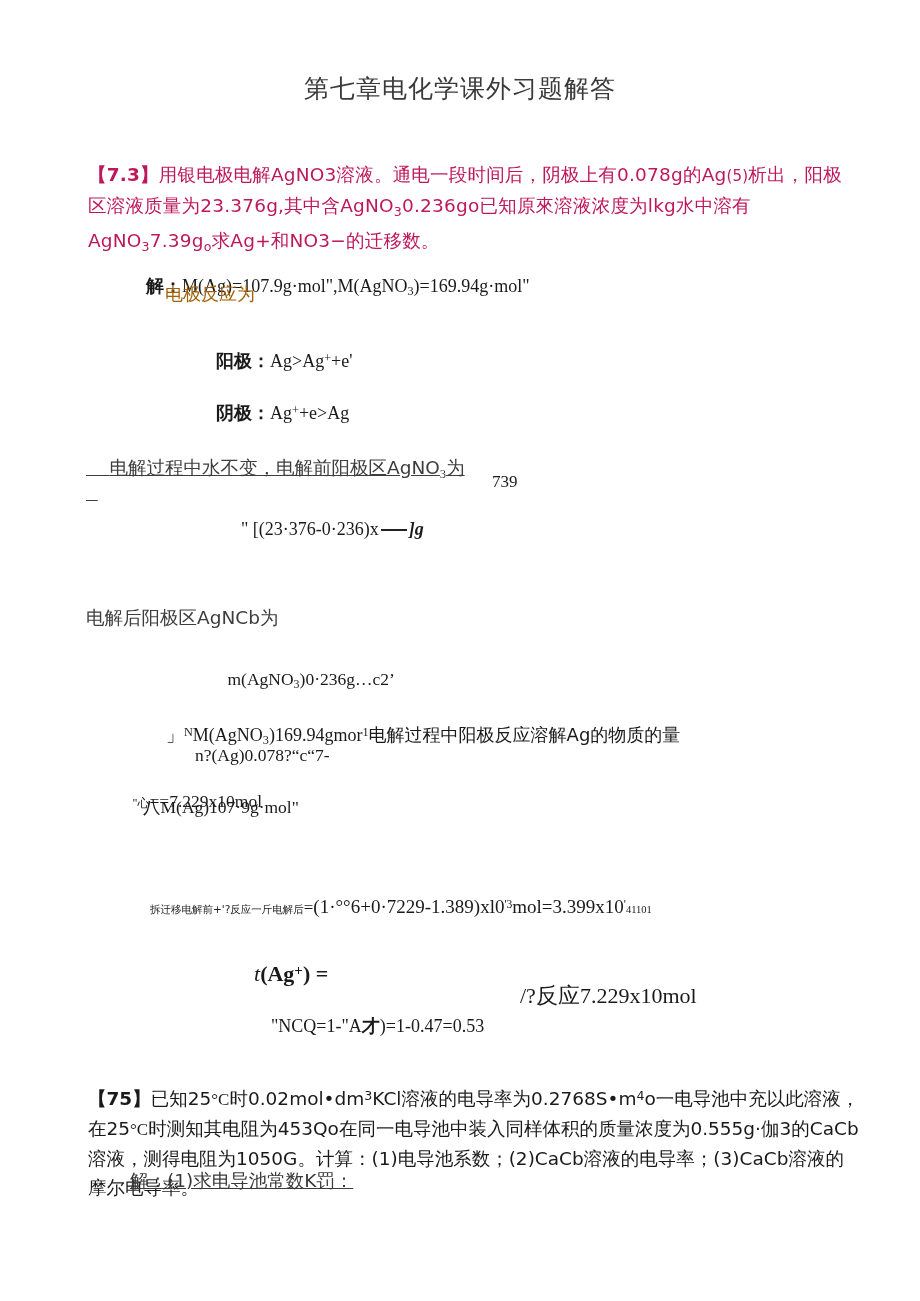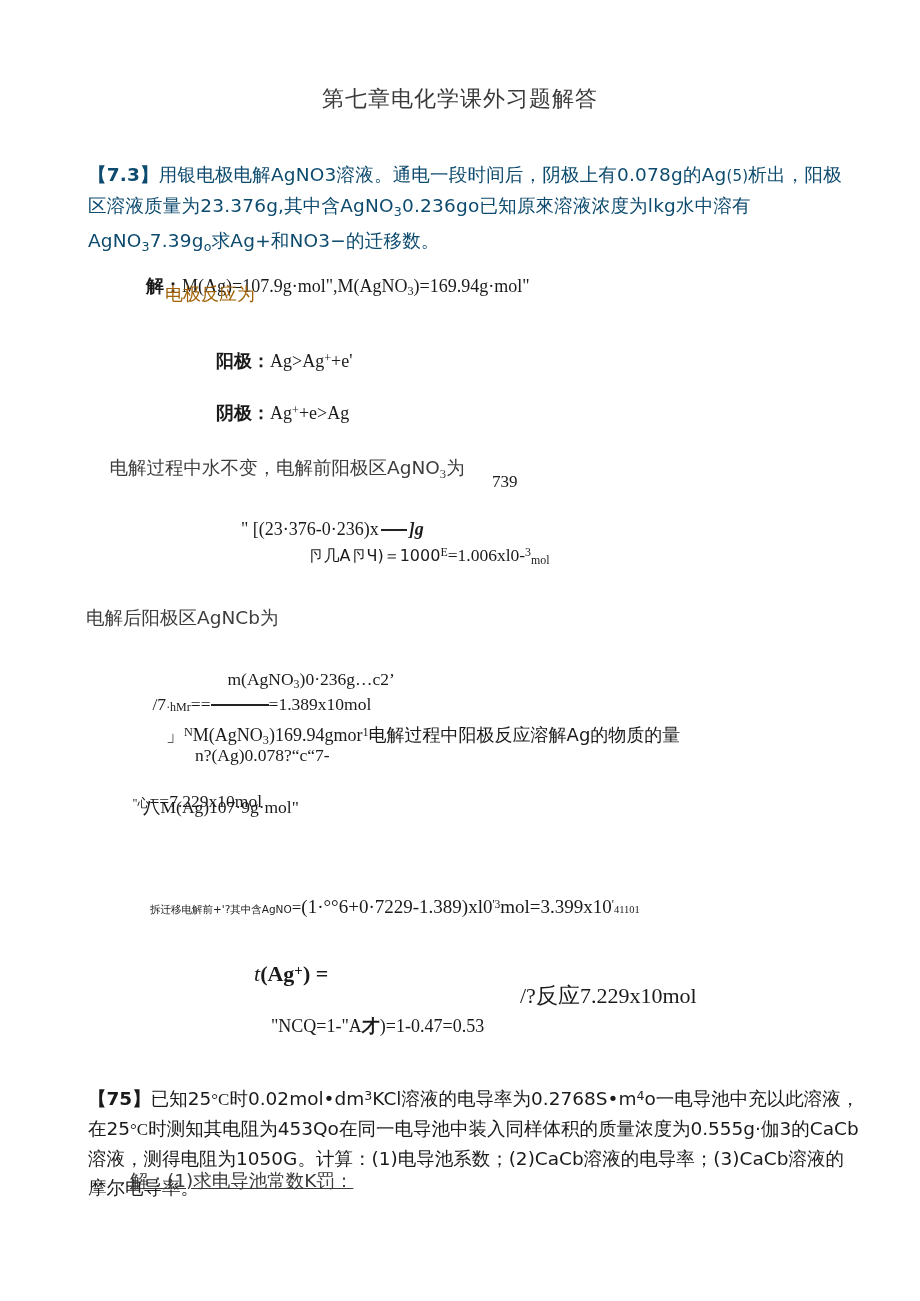--- a/index.html
+++ b/index.html
@@ -24,50 +24,50 @@
   
   .abs { position: absolute; white-space: pre; }
   .serif { font-family: "Liberation Serif", "DejaVu Serif", serif; }
   .cn    { font-family: "DejaVu Sans", "Liberation Sans", sans-serif; }
 
   sub { font-size: 0.68em; vertical-align: -0.28em; }
   sup { font-size: 0.68em; vertical-align: 0.42em; }
 
   
   #doc-title {
-    top: 84px;
+    top: 72px;
     left: 0;
     width: 920px;
     text-align: center;
-    font-size: 22px;
+    font-size: 25px;
     letter-spacing: 1px;
     color: #3a3a3a;
     font-weight: 400;
   }
 
   
   .para {
     font-size: 18.5px;
     line-height: 29px;
-    color: #0c4a6e;
+    color: #be185d;
     letter-spacing: 0.2px;
   }
 
   #prob-73 { top: 160px; left: 88px; width: 768px; white-space: normal; }
   #prob-73 .lead { font-weight: 600; }
 
   #sol-73-line1 { top: 253px; left: 128px; font-size: 18px; }
   #sol-73-line1 .jie { font-weight: 700; font-family: "DejaVu Sans", sans-serif; font-size: 18px; }
   #sol-73-line2 { top: 282px; left: 165px; font-size: 18px; color: #a16207; }
 
   #anode-rxn  { top: 328px; left: 198px; font-size: 18px; }
   #cathode-rxn{ top: 380px; left: 198px; font-size: 18px; }
   .rxn-label { font-weight: 700; font-family: "DejaVu Sans", sans-serif; }
 
-  #note-water { top: 434px; left: 86px; font-size: 18.5px; color: #3d3d3d; }
+  #note-water { top: 434px; left: 86px; font-size: 18.5px; color: #3d3d3d; text-decoration: underline; }
 
   
   #f1-739   { top: 472px; left: 492px; font-size: 17px; }
   #f1-main  { top: 498px; left: 223px; font-size: 18px; }
   #f1-main .ital { font-style: italic; font-weight: 700; }
   #f1-sub   { top: 524px; left: 290px; font-size: 17.5px; }
   #f1-denom { top: 550px; left: 185px; font-size: 17.5px; }
   #f1-denom .mital { font-style: italic; font-weight: 700; }
   .hrule-sm {
     display: inline-block;
@@ -148,50 +148,44 @@
   <div class="abs cn" id="note-water">
     <span>电解过程中水不变，电解前阳极区AgNO</span><sub style="font-family:'Liberation Serif',serif">3</sub><span>为</span>
   </div>
 
   <div class="abs serif" id="f1-739">739</div>
 
   <div class="abs serif" id="f1-main">
     <span>" [(23·376-0·236)x</span><span class="hrule-sm"></span><span class="ital">]g</span>
   </div>
 
-  <div class="abs serif" id="f1-sub">
-    <span class="cn" style="font-size:16px">卪几A卪Ч)＝1000</span><sup>E</sup><span>=1.006xl0-</span><sup>3</sup><sub>mol</sub>
-  </div>
 
 
   <div class="abs cn" id="after-elec">电解后阳极区AgNCb为</div>
 
   <div class="abs serif" id="f2-num">
     <span>m(AgNO</span><sub>3</sub><span>)0·236g…c2’</span>
   </div>
 
-  <div class="abs serif" id="f2-main">
-    <span>/7</span><span class="tiny">·hMr</span><span>==</span><span class="hrule-md"></span><span>=1.389x10mol</span>
-  </div>
 
   <div class="abs serif" id="f2-tail">
     <span>」</span><sup>N</sup><span>M(AgNO</span><sub>3</sub><span>)169.94gmor</span><sup>1</sup><span class="cntail">电解过程中阳极反应溶解Ag的物质的量</span>
   </div>
 
   <div class="abs serif" id="f3-num">n?(Ag)0.078?“c“7-</div>
 
   <div class="abs serif" id="f3-main">
     <span style="font-size:12px">"</span><span class="cn" style="font-size:12px">心</span><span>==7.229x10mol</span>
   </div>
 
   <div class="abs serif" id="f3-den">八M(Ag)107·9g·mol"</div>
 
 
   <div class="abs serif" id="f4-line">
-    <span class="mini">拆迁移电解前+'?其中含AgNO</span><span>=</span><span class="big">(1·°°6+0·7229-1.389)xl0</span><sup>'3</sup><span class="big">mol=3.399x10</span><sup>'</sup><span class="mini2">41101</span>
+    <span class="mini">拆迁移电解前+'?反应一斤电解后</span><span>=</span><span class="big">(1·°°6+0·7229-1.389)xl0</span><sup>'3</sup><span class="big">mol=3.399x10</span><sup>'</sup><span class="mini2">41101</span>
   </div>
 
   <div class="abs serif" id="t-ag">
     <span>t</span><span class="bold">(</span><span class="bold">Ag</span><sup class="bold">+</sup><span class="bold">)</span><span class="bold"> =</span>
   </div>
 
 
   <div class="abs serif" id="frac-bot">
     <span>/?</span><span class="cnx">反应</span><span>7.229x10mol</span>
   </div>

